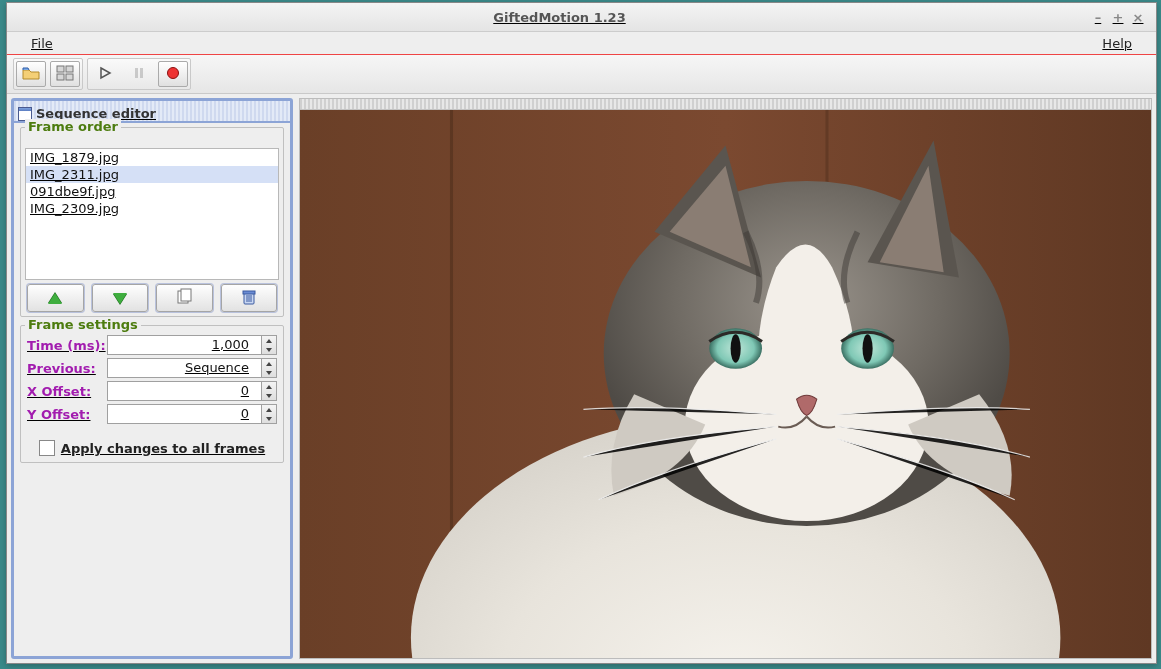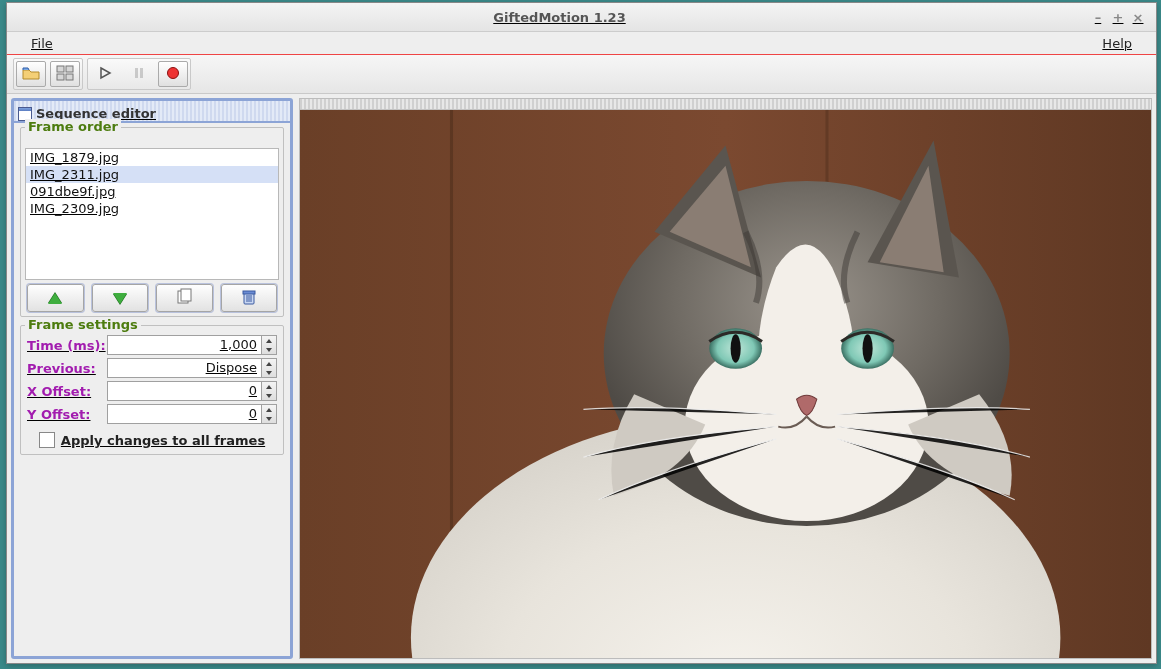--- a/index.html
+++ b/index.html
@@ -167,41 +167,41 @@
     color:#a21caf;
   }
   .spinner {
     flex:1;
     display:flex;
     border:1px solid #a0a0a0;
     height:18px;
     background:#fff;
   }
   .spinner .val {
-    flex:1; text-align:right; padding:1px 4px;
+    flex:1; text-align:right; padding:1px 12px;
     font: var(--body-font);
     color:#111;
   }
   .spinner .arrows {
     width:14px;
     border-left:1px solid #a0a0a0;
     display:flex; flex-direction:column;
     background:linear-gradient(#f4f4f4,#dedede);
   }
   .spinner .arrows div { flex:1; display:flex; align-items:center; justify-content:center; }
   .arrow-up, .arrow-down {
     width:0; height:0;
     border-left:3px solid transparent;
     border-right:3px solid transparent;
   }
   .arrow-up { border-bottom:4px solid #444; }
   .arrow-down { border-top:4px solid #444; }
   .apply-row {
     display:flex; align-items:flex-end; justify-content:center;
-    gap:6px; margin:8px 0 2px 0;
+    gap:6px; margin:16px 0 2px 0;
     font: var(--title-font); color:#222;
   }
   .checkbox {
     width:14px; height:14px;
     border:1px solid #888; background:#fff;
   }
   
   .preview-panel {
     flex:1;
     border:1px solid #bcbcbc;
@@ -352,21 +352,21 @@
                 <div>
                   <span class="arrow-down"></span>
                 </div>
               </div>
           </div>
         </div>
 
         <div class="settings-row">
           <label>Previous:</label>
           <div class="spinner">
-            <div class="val">Dispose</div>
+            <div class="val">Sequence</div>
             <div class="arrows">
                 <div>
                   <span class="arrow-up"></span>
                 </div>
                 <div>
                   <span class="arrow-down"></span>
                 </div>
               </div>
           </div>
         </div>

